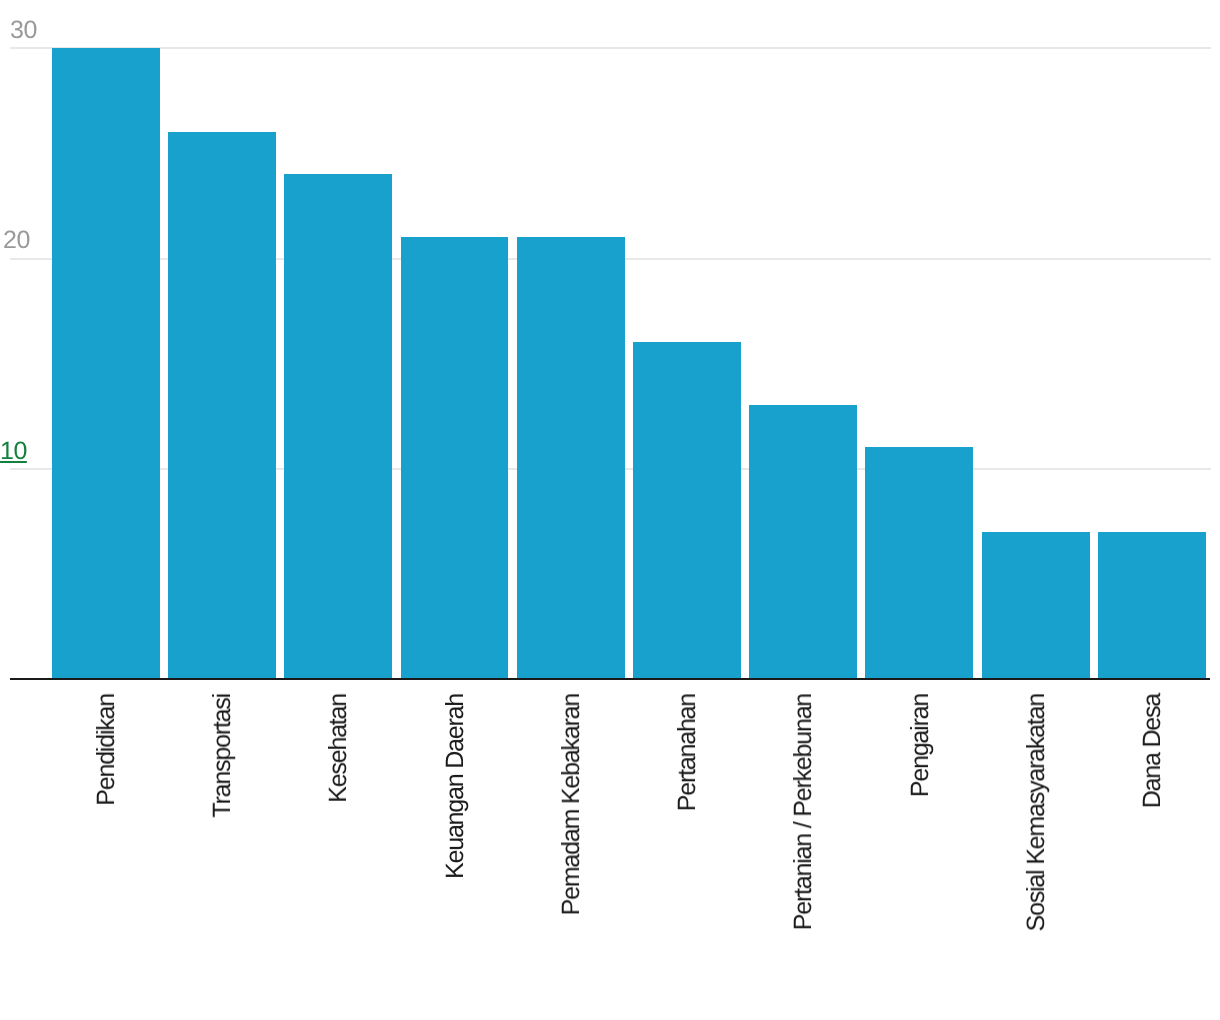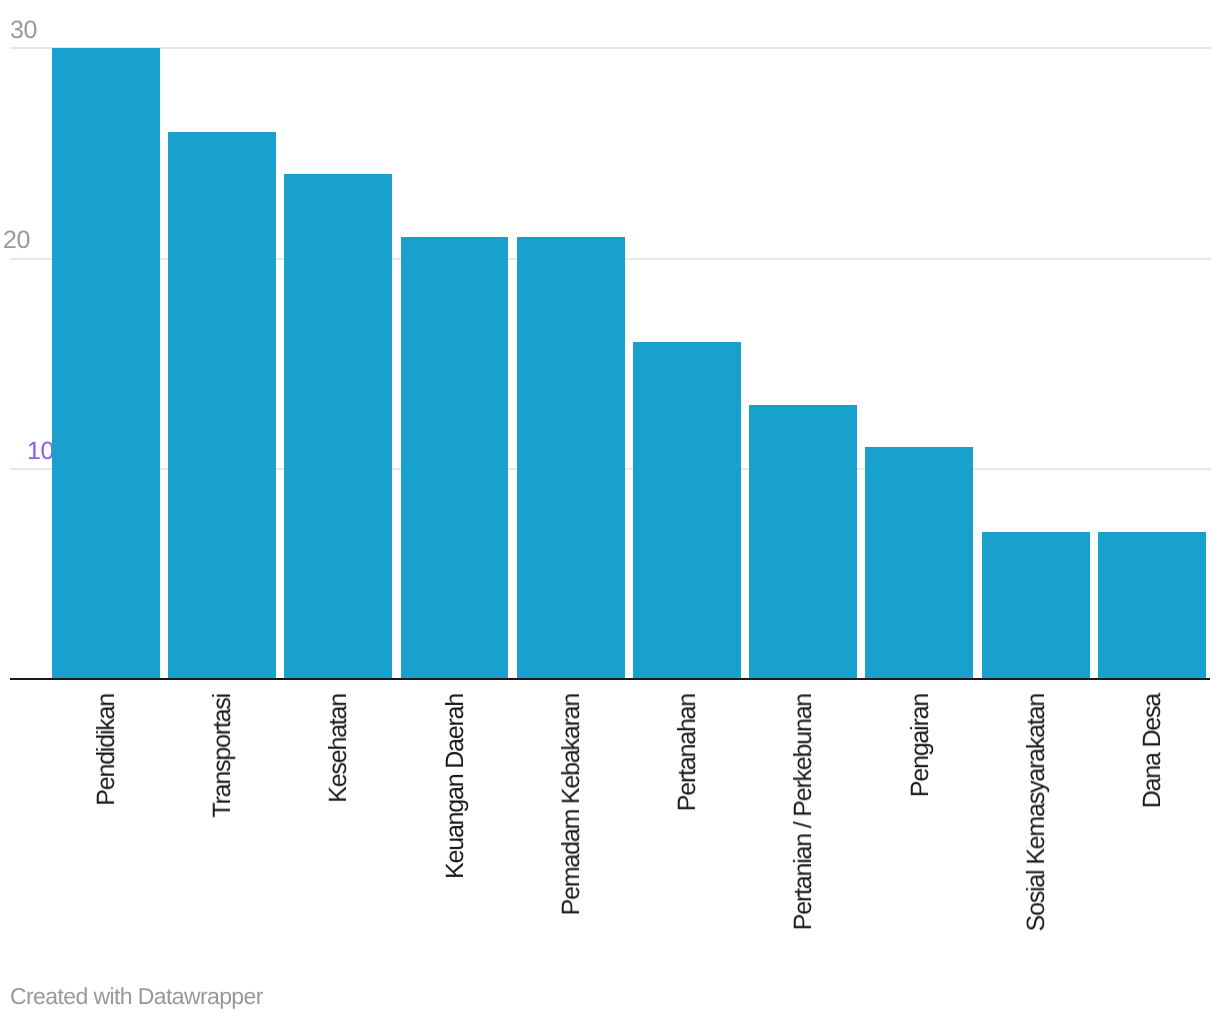--- a/index.html
+++ b/index.html
@@ -90,21 +90,21 @@
 
 <div id="chart-root">
 
   <div class="gridlines" id="gridlines">
     <div class="gridline" style="left: 10px; width: 1201px; top: 468px; background: rgb(232, 232, 232);"></div>
     <div class="gridline" style="left: 10px; width: 1201px; top: 257.5px; background: rgb(232, 232, 232);"></div>
     <div class="gridline" style="left: 10px; width: 1201px; top: 47px; background: rgb(232, 232, 232);"></div>
   </div>
 
   <div class="tick-labels" id="tick-labels">
-    <div class="tick-label" style="left: 27px; top: 438.978px; color: #8b5cf6;">10</div>
+    <div class="tick-label" style="left: 0; top: 438.978px; color: #15803d; text-decoration: underline;">10</div>
     <div class="tick-label" style="left: 3px; top: 228.477px; color: rgb(153, 153, 153);">20</div>
     <div class="tick-label" style="left: 10.2px; top: 17.9775px; color: rgb(153, 153, 153);">30</div>
   </div>
 
   <div class="bars-group" id="bars">
     <div class="bar" style="left: 51.9px; width: 107.9px; top: 47.5px; height: 631.5px; background: rgb(24, 161, 205);"></div>
     <div class="bar" style="left: 168.12px; width: 107.9px; top: 131.7px; height: 547.3px; background: rgb(24, 161, 205);"></div>
     <div class="bar" style="left: 284.34px; width: 107.9px; top: 173.8px; height: 505.2px; background: rgb(24, 161, 205);"></div>
     <div class="bar" style="left: 400.56px; width: 107.9px; top: 236.95px; height: 442.05px; background: rgb(24, 161, 205);"></div>
     <div class="bar" style="left: 516.78px; width: 107.9px; top: 236.95px; height: 442.05px; background: rgb(24, 161, 205);"></div>
@@ -123,15 +123,14 @@
     <div class="cat-label" style="left: 326.49px; top: 693.7px; color: rgb(26, 26, 26);">Kesehatan</div>
     <div class="cat-label" style="left: 442.71px; top: 693.7px; color: rgb(26, 26, 26);">Keuangan Daerah</div>
     <div class="cat-label" style="left: 558.93px; top: 693.7px; color: rgb(26, 26, 26);">Pemadam Kebakaran</div>
     <div class="cat-label" style="left: 675.15px; top: 693.7px; color: rgb(26, 26, 26);">Pertanahan</div>
     <div class="cat-label" style="left: 791.37px; top: 693.7px; color: rgb(26, 26, 26);">Pertanian / Perkebunan</div>
     <div class="cat-label" style="left: 907.59px; top: 693.7px; color: rgb(26, 26, 26);">Pengairan</div>
     <div class="cat-label" style="left: 1023.81px; top: 693.7px; color: rgb(26, 26, 26);">Sosial Kemasyarakatan</div>
     <div class="cat-label" style="left: 1140.03px; top: 693.7px; color: rgb(26, 26, 26);">Dana Desa</div>
   </div>
 
-  <div class="footer-credit" style="color: rgb(153, 153, 153);">Created with Datawrapper</div>
 
 </div>
 
 </body></html>

